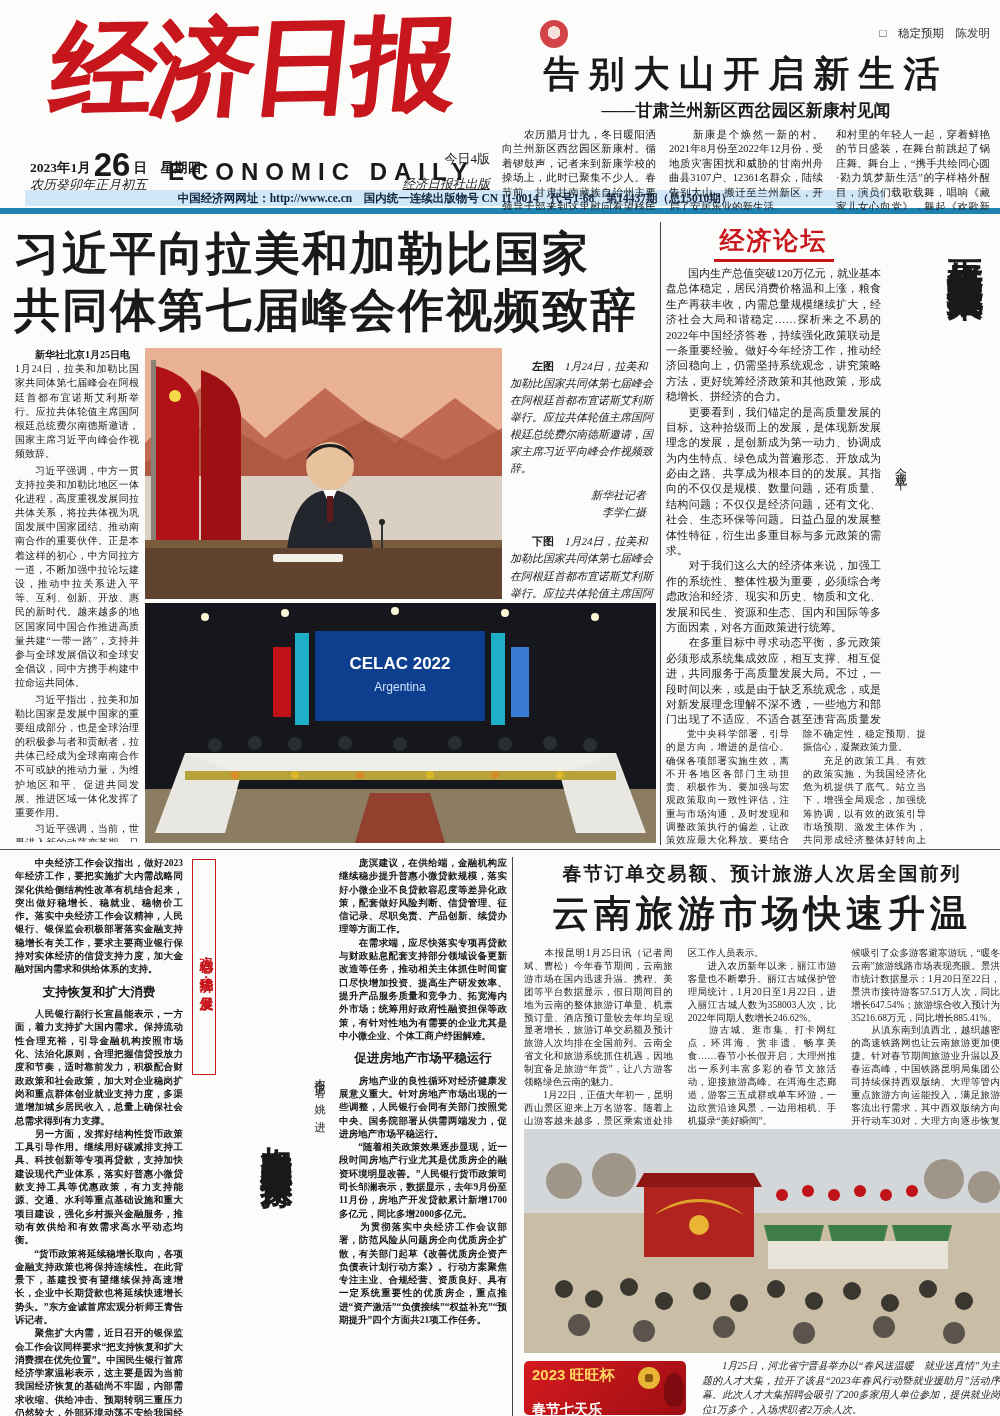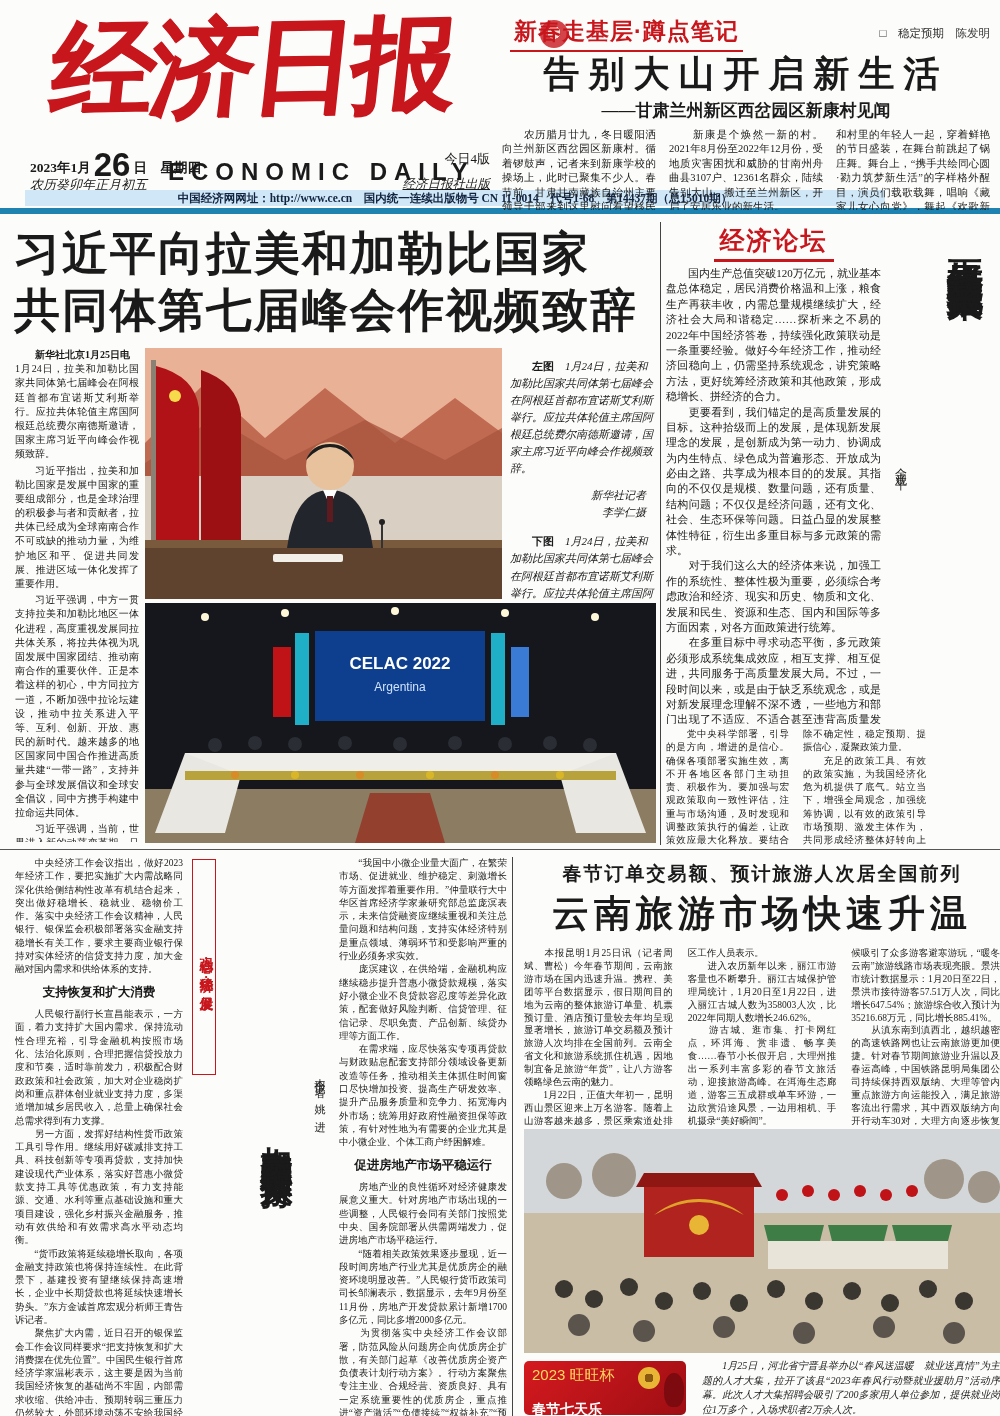--- a/index.html
+++ b/index.html
@@ -60,42 +60,42 @@
   #forum-bottom{position:absolute;left:0;top:508px;width:260px;height:117px;display:flex;gap:14px;}
   #forum-bottom div{flex:1;font-size:9.5px;line-height:1.4;}
   #forum-author{position:absolute;left:226px;top:238px;font-size:12px;letter-spacing:6px;color:#222;}
   #forum-vh{position:absolute;left:266px;top:12px;height:500px;font-size:36px;font-weight:900;
      letter-spacing:2px;line-height:66px;}
   
   .hline{background:#555;height:1px;}
   
   #fin{left:15px;top:857px;width:492px;height:559px;}
   .ncol{position:absolute;top:0;height:559px;font-size:9.5px;line-height:1.4;overflow:hidden;}
-  .ncol p{margin:0;}
+  .ncol p{margin:0;font-weight:bold;}
   .subhead{font-family:"Liberation Sans",sans-serif;font-weight:bold;font-size:12.5px;text-align:center;
      text-indent:0 !important;margin:7px 0 !important;}
   #fin-banner{position:absolute;left:177px;top:2px;width:22px;height:214px;border:1px solid #c8161d;
      color:#c8161d;font-weight:900;font-size:13.5px;text-align:center;letter-spacing:1px;
      font-family:"Liberation Sans",sans-serif;}
   #fin-vh{position:absolute;left:206px;top:0;width:112px;height:559px;font-size:32px;font-weight:900;
      letter-spacing:2px;text-align:center;line-height:112px;}
   #fin-byline{position:absolute;left:297px;top:212px;font-size:11px;letter-spacing:3px;color:#222;}
   
   #yn{left:524px;top:857px;width:476px;height:559px;}
   #yn-kicker{position:absolute;left:0;top:4px;width:100%;text-align:center;font-size:19px;
      font-weight:bold;letter-spacing:2px;}
   #yn-headline{position:absolute;left:0;top:32px;width:100%;text-align:center;font-size:37px;
      font-weight:900;letter-spacing:5px;}
   #yn-cols{position:absolute;left:0;top:90px;width:476px;height:178px;display:flex;gap:15px;}
   #yn-cols div{flex:1;font-size:9.5px;line-height:1.36;}
   #photo3{left:0;top:272px;width:476px;height:224px;background:#ccc;position:absolute;}
   #badge{position:absolute;left:0;top:504px;width:162px;height:54px;border-radius:5px;
      background:linear-gradient(135deg,#d41a1f,#9e0e13);color:#ffd75e;overflow:hidden;
      font-family:"Liberation Sans",sans-serif;}
-  #badge .b1{font-size:15px;font-weight:400;margin:5px 0 16px 8px;}
+  #badge .b1{font-size:15px;font-weight:700;margin:5px 0 16px 8px;}
   #badge .b2{font-size:14px;font-weight:900;color:#fff;margin:1px 0 0 8px;}
   #badge .b3{font-size:7px;margin:2px 0 0 8px;color:#ffe9a0;}
   #badge .gong{position:absolute;right:26px;top:6px;width:22px;height:22px;border-radius:50%;
      background:radial-gradient(circle,#8a5a10 0 28%,#e8b634 29%);}
   #badge .rabbit{position:absolute;right:2px;top:12px;width:20px;height:34px;border-radius:48% 48% 40% 40%;
      background:#7d0a0e;}
   #yn-cap{position:absolute;left:178px;top:502px;width:298px;height:57px;font-size:10px;
      line-height:1.45;font-style:italic;}
 </style>
 </head>
@@ -109,41 +109,40 @@
   </div>
   <div class="abs" id="lunar">农历癸卯年正月初五</div>
   <div class="abs hei" id="english">ECONOMIC DAILY</div>
   <div class="abs" id="edition">今日4版</div>
   <div class="abs" id="publisher">经济日报社出版</div>
   <div class="abs" id="info-strip">中国经济网网址：http://www.ce.cn　国内统一连续出版物号 CN 11-0014　代号1-68　第14437期（总15010期）</div>
   <div class="abs" id="teal-bar"></div>
 
   <div class="abs" id="xc">
     <div id="xc-seal"></div>
-    <div id="xc-kicker" class="hei">新春走基层·蹲点笔记</div>
     <div id="xc-byline">
       <span>□</span>　<span>稳定预期　陈发明</span>
     </div>
     <div id="xc-headline">告别大山开启新生活</div>
     <div id="xc-deck">——甘肃兰州新区西岔园区新康村见闻</div>
     <div id="xc-cols" class="clip">
       <div class="just flow clip">　　农历腊月廿九，冬日暖阳洒向兰州新区西岔园区新康村。循着锣鼓声，记者来到新康学校的操场上，此时已聚集不少人。春节前，甘肃甘南藏族自治州主要领导干部来到这里慰问看望移民搬迁的乡亲们。</div>
       <div class="just flow clip">　　新康是个焕然一新的村。2021年8月份至2022年12月份，受地质灾害困扰和威胁的甘南州舟曲县3107户、12361名群众，陆续告别大山，搬迁至兰州新区，开启了安居乐业的新生活。
 　　慰问演出开始前，52岁的康鲁久草</div>
       <div class="just flow clip">和村里的年轻人一起，穿着鲜艳的节日盛装，在舞台前跳起了锅庄舞。舞台上，“携手共绘同心圆·勠力筑梦新生活”的字样格外醒目，演员们载歌载舞，唱响《藏家儿女心向党》，舞起《欢歌新生活》。（下转第二版）</div>
     </div>
   </div>
 
   <div class="abs hei" id="sum-h1">习近平向拉美和加勒比国家</div>
   <div class="abs hei" id="sum-h2">共同体第七届峰会作视频致辞</div>
 
   <div class="abs just clip" id="sum-col1">
     <p class="para"><b>新华社北京1月25日电</b><span>　1月24日，拉美和加勒比国家共同体第七届峰会在阿根廷首都布宜诺斯艾利斯举行。应拉共体轮值主席国阿根廷总统费尔南德斯邀请，国家主席习近平向峰会作视频致辞。</span></p>
+    <p class="para">习近平强调，中方一贯支持拉美和加勒比地区一体化进程，高度重视发展同拉共体关系，将拉共体视为巩固发展中国家团结、推动南南合作的重要伙伴。正是本着这样的初心，中方同拉方一道，不断加强中拉论坛建设，推动中拉关系进入平等、互利、创新、开放、惠民的新时代。越来越多的地区国家同中国合作推进高质量共建“一带一路”，支持并参与全球发展倡议和全球安全倡议，同中方携手构建中拉命运共同体。</p>
     <p class="para">习近平指出，拉美和加勒比国家是发展中国家的重要组成部分，也是全球治理的积极参与者和贡献者，拉共体已经成为全球南南合作不可或缺的推动力量，为维护地区和平、促进共同发展、推进区域一体化发挥了重要作用。</p>
-    <p class="para">习近平强调，中方一贯支持拉美和加勒比地区一体化进程，高度重视发展同拉共体关系，将拉共体视为巩固发展中国家团结、推动南南合作的重要伙伴。正是本着这样的初心，中方同拉方一道，不断加强中拉论坛建设，推动中拉关系进入平等、互利、创新、开放、惠民的新时代。越来越多的地区国家同中国合作推进高质量共建“一带一路”，支持并参与全球发展倡议和全球安全倡议，同中方携手构建中拉命运共同体。</p>
     <p class="para">习近平强调，当前，世界进入新的动荡变革期，只有加强团结合作才能共迎挑战、共克时艰。中方愿同拉美和加勒比国家继续守望相助、携手共进，弘扬和平、发展、公平、正义、民主、自由的全人类共同价值，促进世界和平与发展，推动构建人类命运共同体，共同开创更加美好的未来。</p>
   </div>
 
   <div class="abs clip" id="photo1">
     <svg width="357" height="252" viewBox="0 0 357 252">
       <rect width="357" height="130" fill="#e9b297"></rect>
       <path d="M0 95 L60 35 L120 90 L180 40 L250 95 L310 50 L357 85 L357 130 L0 130 Z" fill="#c06a52"></path>
       <path d="M0 115 L70 70 L140 112 L220 72 L300 112 L357 80 L357 130 L0 130 Z" fill="#a9553f" opacity=".8"></path>
       <rect y="128" width="357" height="124" fill="#d9cfc2"></rect>
       <rect x="6" y="12" width="5" height="210" fill="#8a8174"></rect>
@@ -243,21 +242,20 @@
       <p>　　人民银行副行长宣昌能表示，一方面，着力支持扩大国内需求。保持流动性合理充裕，引导金融机构按照市场化、法治化原则，合理把握信贷投放力度和节奏，适时靠前发力，积极配合财政政策和社会政策，加大对企业稳岗扩岗和重点群体创业就业支持力度，多渠道增加城乡居民收入，总量上确保社会总需求得到有力支撑。</p>
       <p>　　另一方面，发挥好结构性货币政策工具引导作用。继续用好碳减排支持工具、科技创新等专项再贷款，支持加快建设现代产业体系，落实好普惠小微贷款支持工具等优惠政策，有力支持能源、交通、水利等重点基础设施和重大项目建设，强化乡村振兴金融服务，推动有效供给和有效需求高水平动态均衡。</p>
       <p>　　“货币政策将延续稳增长取向，各项金融支持政策也将保持连续性。在此背景下，基建投资有望继续保持高速增长，企业中长期贷款也将延续快速增长势头。”东方金诚首席宏观分析师王青告诉记者。</p>
       <p>　　聚焦扩大内需，近日召开的银保监会工作会议同样要求“把支持恢复和扩大消费摆在优先位置”。中国民生银行首席经济学家温彬表示，这主要是因为当前我国经济恢复的基础尚不牢固，内部需求收缩、供给冲击、预期转弱三重压力仍然较大，外部环境动荡不安给我国经济带来的影响加深。在这样情形下，促进经济恢复必须充分发挥我国超大规模市场优势，着力扩大国内需求。</p>
 
     </div>
     <div id="fin-banner" class="vtext">强信心·稳经济·促发展</div>
     <div id="fin-vh" class="vtext hei clip">加大金融对国内需求和供给体系支持</div>
     <div id="fin-byline" class="vtext">本报记者　姚　进</div>
     <div class="ncol just" style="left:324px;width:168px;">
-      <p>　　“我国中小微企业量大面广，在繁荣市场、促进就业、维护稳定、刺激增长等方面发挥着重要作用。”仲量联行大中华区首席经济学家兼研究部总监庞溟表示，未来信贷融资应继续重视和关注总量问题和结构问题，支持实体经济特别是重点领域、薄弱环节和受影响严重的行业必须务求实效。</p>
       <p>　　庞溟建议，在供给端，金融机构应继续稳步提升普惠小微贷款规模，落实好小微企业不良贷款容忍度等差异化政策，配套做好风险判断、信贷管理、征信记录、尽职免责、产品创新、续贷办理等方面工作。</p>
       <p>　　在需求端，应尽快落实专项再贷款与财政贴息配套支持部分领域设备更新改造等任务，推动相关主体抓住时间窗口尽快增加投资、提高生产研发效率、提升产品服务质量和竞争力、拓宽海内外市场；统筹用好政府性融资担保等政策，有针对性地为有需要的企业尤其是中小微企业、个体工商户纾困解难。</p>
       <p class="subhead">促进房地产市场平稳运行</p>
       <p>　　房地产业的良性循环对经济健康发展意义重大。针对房地产市场出现的一些调整，人民银行会同有关部门按照党中央、国务院部署从供需两端发力，促进房地产市场平稳运行。</p>
       <p>　　“随着相关政策效果逐步显现，近一段时间房地产行业尤其是优质房企的融资环境明显改善。”人民银行货币政策司司长邹澜表示，数据显示，去年9月份至11月份，房地产开发贷款累计新增1700多亿元，同比多增2000多亿元。</p>
       <p>　　为贯彻落实中央经济工作会议部署，防范风险从问题房企向优质房企扩散，有关部门起草《改善优质房企资产负债表计划行动方案》。行动方案聚焦专注主业、合规经营、资质良好、具有一定系统重要性的优质房企，重点推进“资产激活”“负债接续”“权益补充”“预期提升”四个方面共21项工作任务。</p>
 
     </div>
   </div>
 

